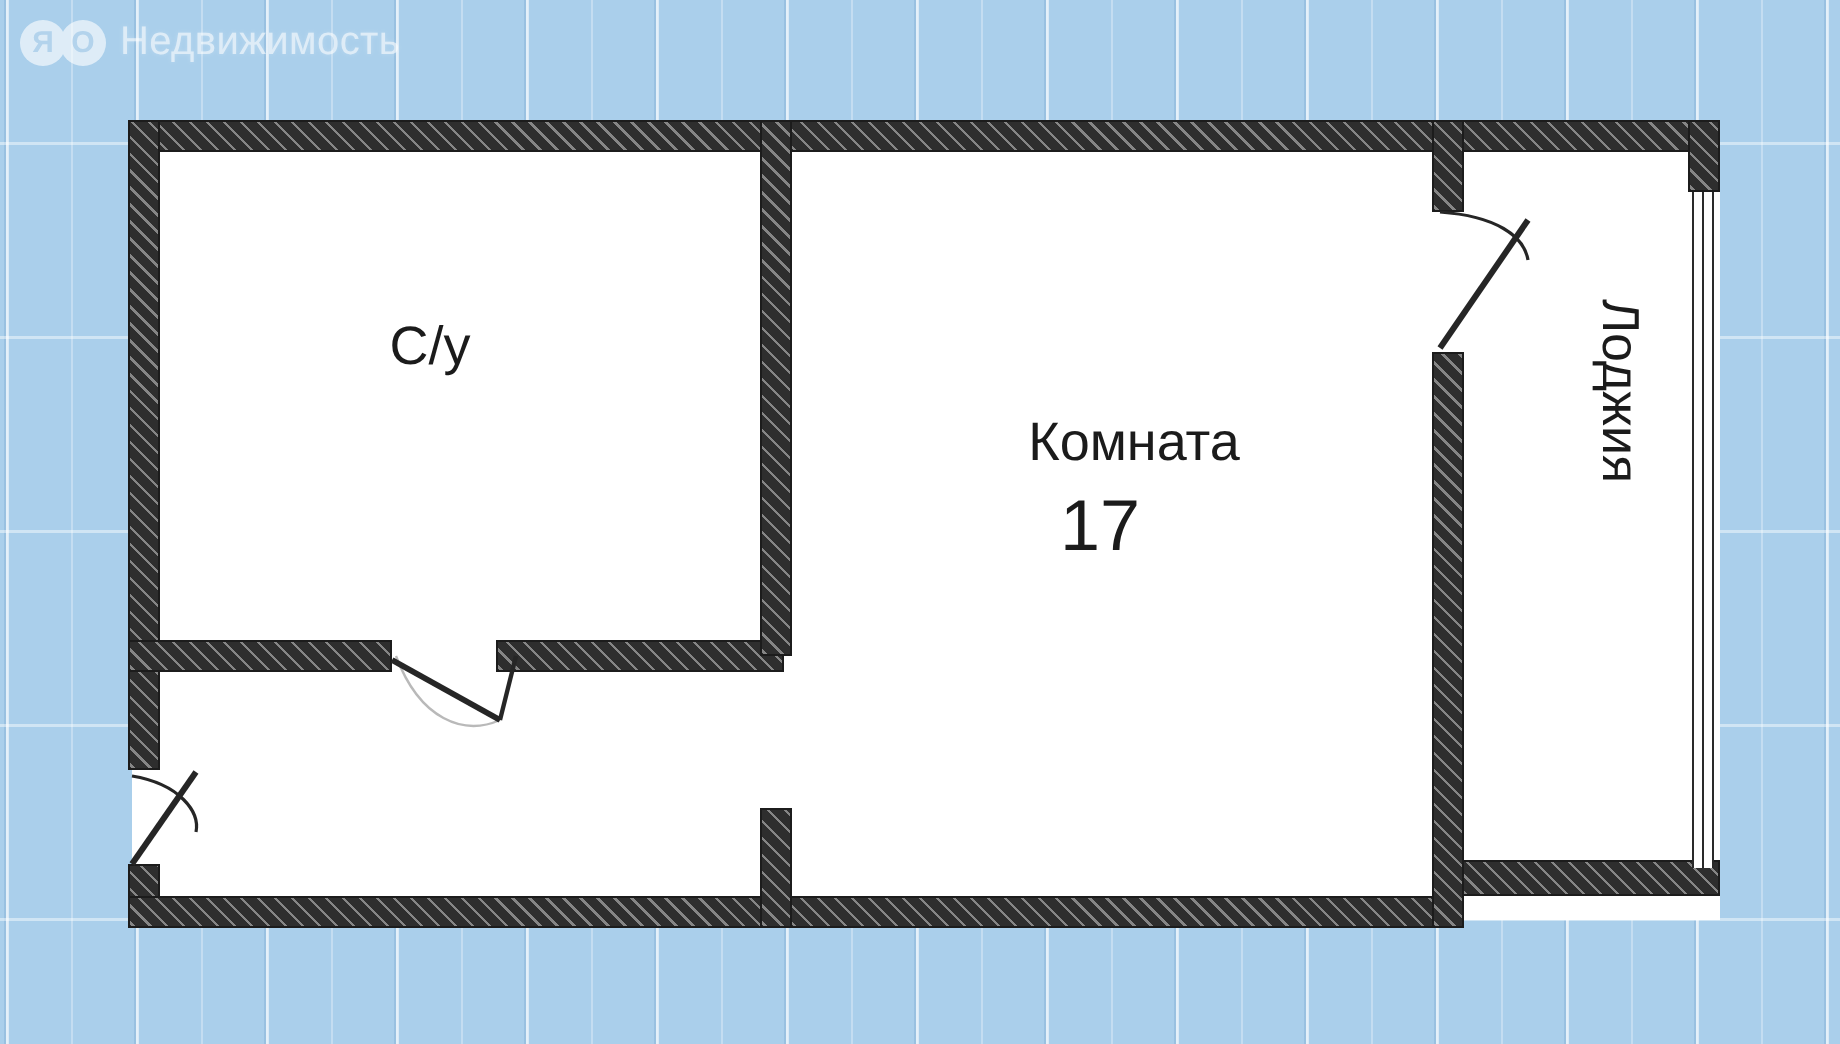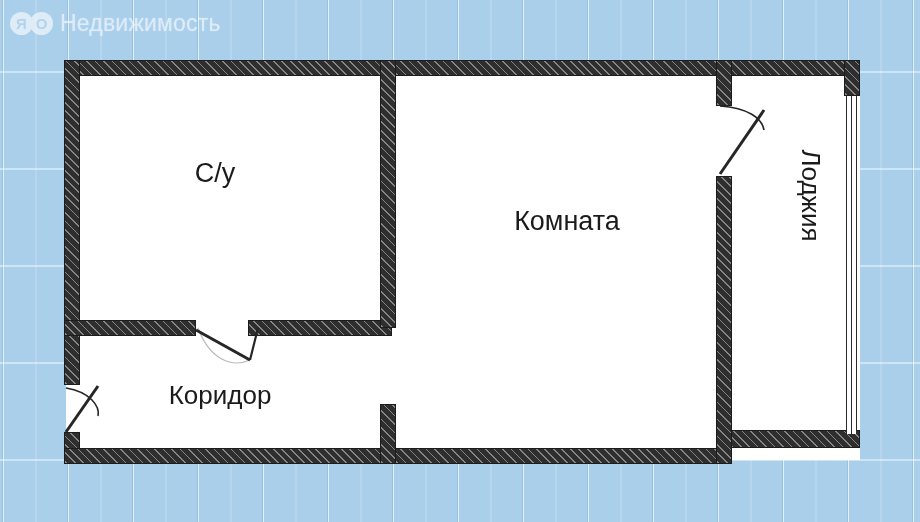--- a/index.html
+++ b/index.html
@@ -40,21 +40,21 @@
   }
   .wm-logo .marks{ display:flex; align-items:center; }
   .wm-logo .m{
     width:23px; height:23px; border-radius:50%;
     background:#ffffff;
     display:flex; align-items:center; justify-content:center;
     font-size:15px; line-height:1; font-weight:700; color:#b9d6ee;
   }
   .wm-logo .m2{ margin-left:-3px; background:#ffffff; }
   .wm-logo .txt{
-    color:#ffffff; font-size:23px; letter-spacing:.2px;
+    color:#ffffff; font-size:20px; letter-spacing:.2px;
     text-shadow:0 0 2px rgba(255,255,255,.35);
   }
 
   
   .plan { position:absolute; left:0; top:0; width:920px; height:522px;padding-left:32px; }
 
   .room-fill{ position:absolute; background:#ffffff; }
 
   
   .wall{
@@ -185,20 +185,20 @@
         <path d="M 20 10 C 48 12 62 22 64 34" fill="none" stroke="#262626" stroke-width="1.6"></path>
         <line x1="20" y1="78" x2="64" y2="14" stroke="#262626" stroke-width="3"></line>
       </svg>
     </div>
 
     <div class="lbl lbl-su">С/у</div>
 
     <div class="lbl lbl-room">Комната</div>
 
     <div class="area">
-    </div>
-
-    <div class="lbl lbl-corr">Коридор</div>
+      <span class="num">17</span>
+    </div>
+
 
     <div class="lbl lbl-logg">Лоджия</div>
 
   </div>
 </div>
 
 </body></html>

